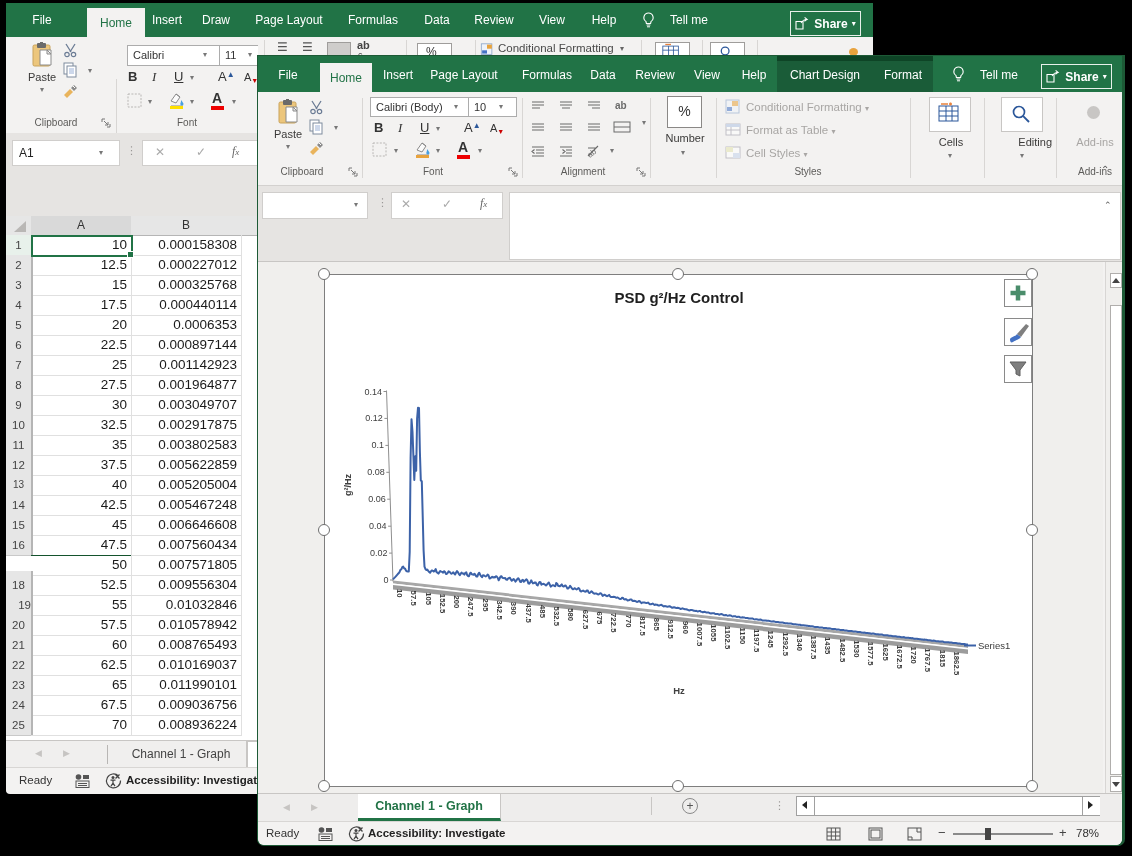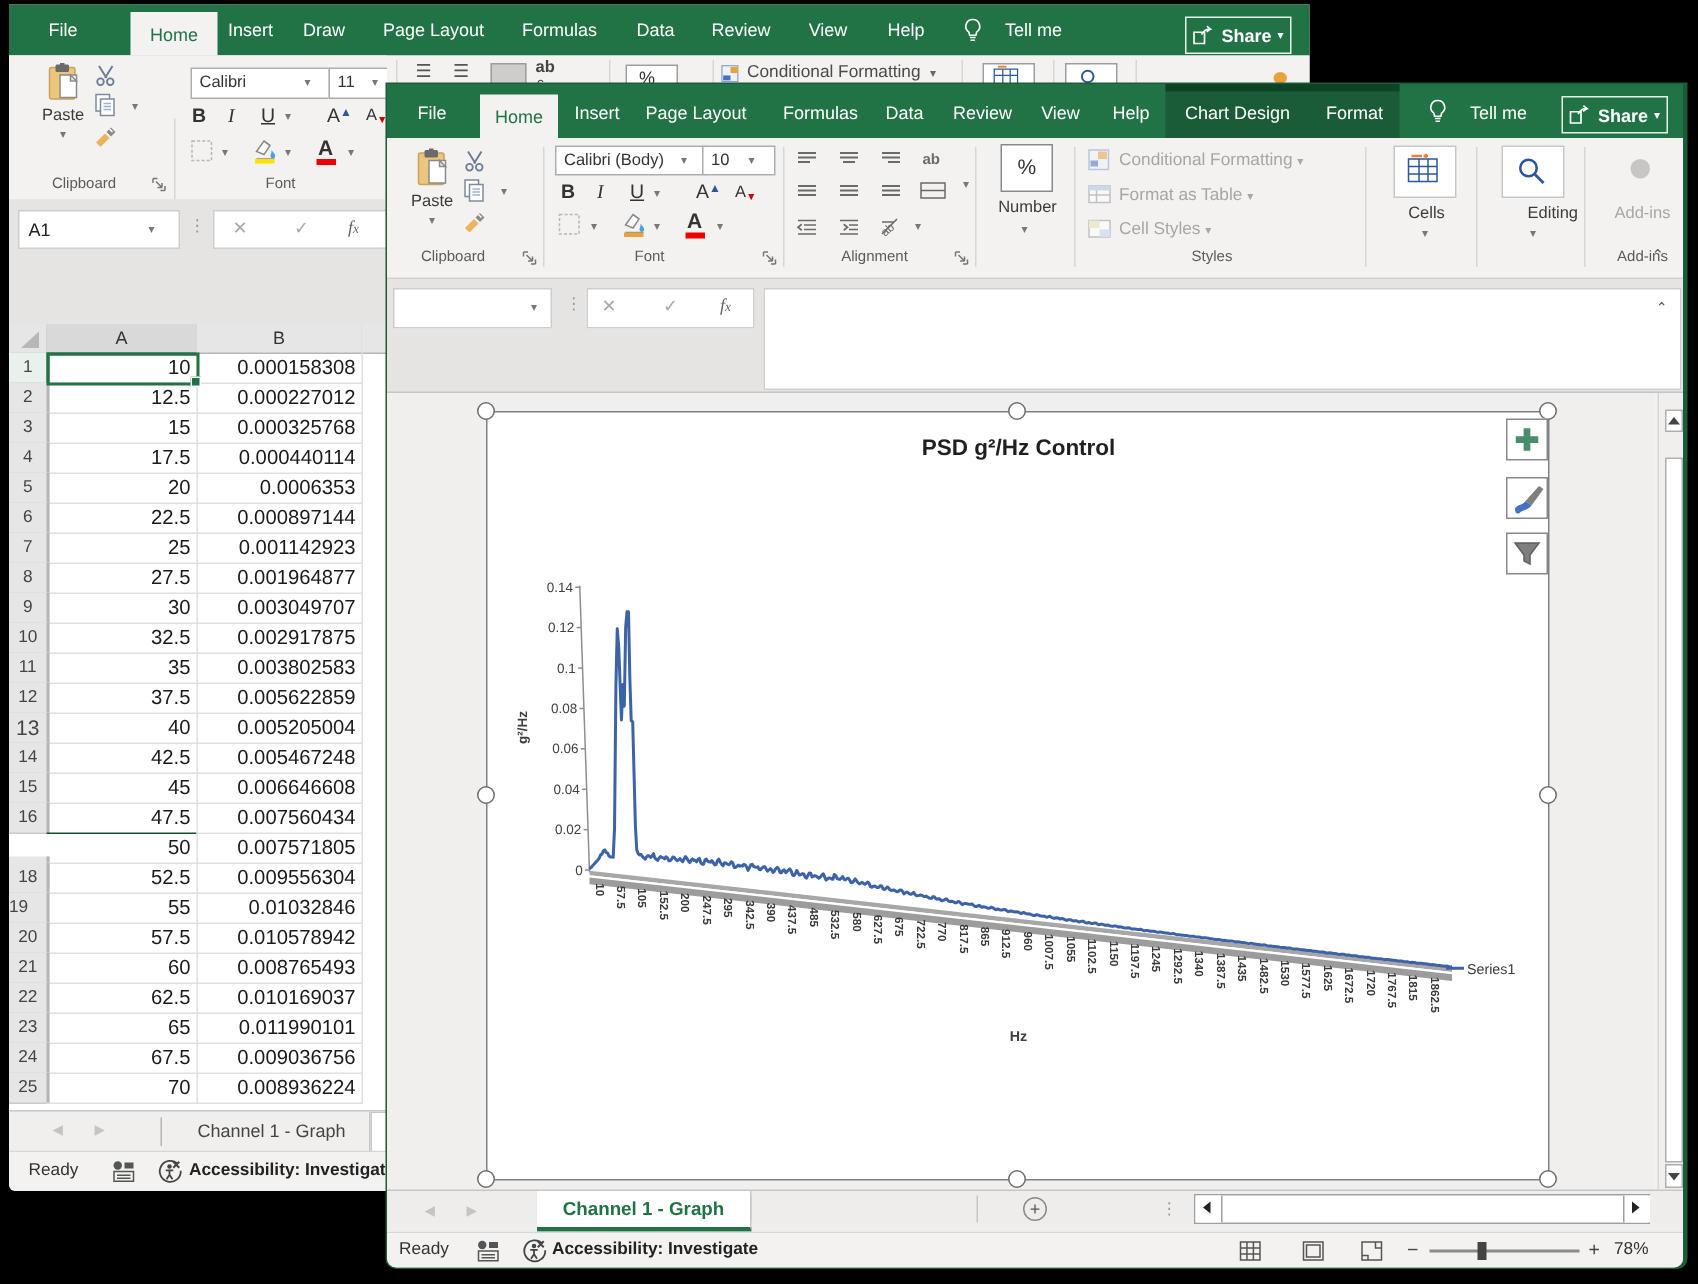--- a/index.html
+++ b/index.html
@@ -190,39 +190,39 @@
 <div class="ab num" style="left:125px;top:179px;width:106px;height:20px;border-right:1px solid #e0e0e0;border-bottom:1px solid #e0e0e0;line-height:20px;">0.003049707</div>
 <div class="ab" style="left:0px;top:199px;width:25px;height:20px;background:#e6e6e6;border-right:2px solid #b5b5b5;border-bottom:1px solid #c9c9c9;color:#444;font-size:11.5px;text-align:center;line-height:20px;">10</div>
 <div class="ab num" style="left:25px;top:199px;width:96px;height:20px;border-right:1px solid #e0e0e0;border-bottom:1px solid #e0e0e0;line-height:20px;">32.5</div>
 <div class="ab num" style="left:125px;top:199px;width:106px;height:20px;border-right:1px solid #e0e0e0;border-bottom:1px solid #e0e0e0;line-height:20px;">0.002917875</div>
 <div class="ab" style="left:0px;top:219px;width:25px;height:20px;background:#e6e6e6;border-right:2px solid #b5b5b5;border-bottom:1px solid #c9c9c9;color:#444;font-size:11.5px;text-align:center;line-height:20px;">11</div>
 <div class="ab num" style="left:25px;top:219px;width:96px;height:20px;border-right:1px solid #e0e0e0;border-bottom:1px solid #e0e0e0;line-height:20px;">35</div>
 <div class="ab num" style="left:125px;top:219px;width:106px;height:20px;border-right:1px solid #e0e0e0;border-bottom:1px solid #e0e0e0;line-height:20px;">0.003802583</div>
 <div class="ab" style="left:0px;top:239px;width:25px;height:20px;background:#e6e6e6;border-right:2px solid #b5b5b5;border-bottom:1px solid #c9c9c9;color:#444;font-size:11.5px;text-align:center;line-height:20px;">12</div>
 <div class="ab num" style="left:25px;top:239px;width:96px;height:20px;border-right:1px solid #e0e0e0;border-bottom:1px solid #e0e0e0;line-height:20px;">37.5</div>
 <div class="ab num" style="left:125px;top:239px;width:106px;height:20px;border-right:1px solid #e0e0e0;border-bottom:1px solid #e0e0e0;line-height:20px;">0.005622859</div>
-<div class="ab" style="left:0px;top:259px;width:25px;height:20px;background:#e6e6e6;border-right:2px solid #b5b5b5;border-bottom:1px solid #c9c9c9;color:#444;font-size:14px;text-align:center;line-height:20px;">13</div>
+<div class="ab" style="left:0px;top:259px;width:25px;height:20px;background:#e6e6e6;border-right:2px solid #b5b5b5;border-bottom:1px solid #c9c9c9;color:#444;font-size:10px;text-align:center;line-height:20px;">13</div>
 <div class="ab num" style="left:25px;top:259px;width:96px;height:20px;border-right:1px solid #e0e0e0;border-bottom:1px solid #e0e0e0;line-height:20px;">40</div>
 <div class="ab num" style="left:125px;top:259px;width:106px;height:20px;border-right:1px solid #e0e0e0;border-bottom:1px solid #e0e0e0;line-height:20px;">0.005205004</div>
 <div class="ab" style="left:0px;top:279px;width:25px;height:20px;background:#e6e6e6;border-right:2px solid #b5b5b5;border-bottom:1px solid #c9c9c9;color:#444;font-size:11.5px;text-align:center;line-height:20px;">14</div>
 <div class="ab num" style="left:25px;top:279px;width:96px;height:20px;border-right:1px solid #e0e0e0;border-bottom:1px solid #e0e0e0;line-height:20px;">42.5</div>
 <div class="ab num" style="left:125px;top:279px;width:106px;height:20px;border-right:1px solid #e0e0e0;border-bottom:1px solid #e0e0e0;line-height:20px;">0.005467248</div>
 <div class="ab" style="left:0px;top:299px;width:25px;height:20px;background:#e6e6e6;border-right:2px solid #b5b5b5;border-bottom:1px solid #c9c9c9;color:#444;font-size:11.5px;text-align:center;line-height:20px;">15</div>
 <div class="ab num" style="left:25px;top:299px;width:96px;height:20px;border-right:1px solid #e0e0e0;border-bottom:1px solid #e0e0e0;line-height:20px;">45</div>
 <div class="ab num" style="left:125px;top:299px;width:106px;height:20px;border-right:1px solid #e0e0e0;border-bottom:1px solid #e0e0e0;line-height:20px;">0.006646608</div>
 <div class="ab" style="left:0px;top:319px;width:25px;height:20px;background:#e6e6e6;border-right:2px solid #b5b5b5;border-bottom:1px solid #c9c9c9;color:#444;font-size:11.5px;text-align:center;line-height:20px;">16</div>
 <div class="ab num" style="left:25px;top:319px;width:96px;height:20px;border-right:1px solid #e0e0e0;border-bottom:1px solid #14532d;line-height:20px;">47.5</div>
 <div class="ab num" style="left:125px;top:319px;width:106px;height:20px;border-right:1px solid #e0e0e0;border-bottom:1px solid #e0e0e0;line-height:20px;">0.007560434</div>
 <div class="ab" style="left:0px;top:339px;width:25px;height:20px;background:#e6e6e6;border-right:2px solid #b5b5b5;border-bottom:1px solid #c9c9c9;color:#444;font-size:11.5px;text-align:center;line-height:20px;margin-top:16px;">17</div>
 <div class="ab num" style="left:25px;top:339px;width:96px;height:20px;border-right:1px solid #e0e0e0;border-bottom:1px solid #e0e0e0;line-height:20px;">50</div>
 <div class="ab num" style="left:125px;top:339px;width:106px;height:20px;border-right:1px solid #e0e0e0;border-bottom:1px solid #e0e0e0;line-height:20px;">0.007571805</div>
 <div class="ab" style="left:0px;top:359px;width:25px;height:20px;background:#e6e6e6;border-right:2px solid #b5b5b5;border-bottom:1px solid #c9c9c9;color:#444;font-size:11.5px;text-align:center;line-height:20px;">18</div>
 <div class="ab num" style="left:25px;top:359px;width:96px;height:20px;border-right:1px solid #e0e0e0;border-bottom:1px solid #e0e0e0;line-height:20px;">52.5</div>
 <div class="ab num" style="left:125px;top:359px;width:106px;height:20px;border-right:1px solid #e0e0e0;border-bottom:1px solid #e0e0e0;line-height:20px;">0.009556304</div>
-<div class="ab" style="left:0px;top:379px;width:25px;height:20px;background:#e6e6e6;border-right:2px solid #b5b5b5;border-bottom:1px solid #c9c9c9;color:#444;font-size:11.5px;text-align:left;line-height:20px;">19</div>
+<div class="ab" style="left:0px;top:379px;width:25px;height:20px;background:#e6e6e6;border-right:2px solid #b5b5b5;border-bottom:1px solid #c9c9c9;color:#444;font-size:11.5px;text-align:right;line-height:20px;">19</div>
 <div class="ab num" style="left:25px;top:379px;width:96px;height:20px;border-right:1px solid #e0e0e0;border-bottom:1px solid #e0e0e0;line-height:20px;">55</div>
 <div class="ab num" style="left:125px;top:379px;width:106px;height:20px;border-right:1px solid #e0e0e0;border-bottom:1px solid #e0e0e0;line-height:20px;">0.01032846</div>
 <div class="ab" style="left:0px;top:399px;width:25px;height:20px;background:#e6e6e6;border-right:2px solid #b5b5b5;border-bottom:1px solid #c9c9c9;color:#444;font-size:11.5px;text-align:center;line-height:20px;">20</div>
 <div class="ab num" style="left:25px;top:399px;width:96px;height:20px;border-right:1px solid #e0e0e0;border-bottom:1px solid #e0e0e0;line-height:20px;">57.5</div>
 <div class="ab num" style="left:125px;top:399px;width:106px;height:20px;border-right:1px solid #e0e0e0;border-bottom:1px solid #e0e0e0;line-height:20px;">0.010578942</div>
 <div class="ab" style="left:0px;top:419px;width:25px;height:20px;background:#e6e6e6;border-right:2px solid #b5b5b5;border-bottom:1px solid #c9c9c9;color:#444;font-size:11.5px;text-align:center;line-height:20px;">21</div>
 <div class="ab num" style="left:25px;top:419px;width:96px;height:20px;border-right:1px solid #e0e0e0;border-bottom:1px solid #e0e0e0;line-height:20px;">60</div>
 <div class="ab num" style="left:125px;top:419px;width:106px;height:20px;border-right:1px solid #e0e0e0;border-bottom:1px solid #e0e0e0;line-height:20px;">0.008765493</div>
 <div class="ab" style="left:0px;top:439px;width:25px;height:20px;background:#e6e6e6;border-right:2px solid #b5b5b5;border-bottom:1px solid #c9c9c9;color:#444;font-size:11.5px;text-align:center;line-height:20px;">22</div>
 <div class="ab num" style="left:25px;top:439px;width:96px;height:20px;border-right:1px solid #e0e0e0;border-bottom:1px solid #e0e0e0;line-height:20px;">62.5</div>

